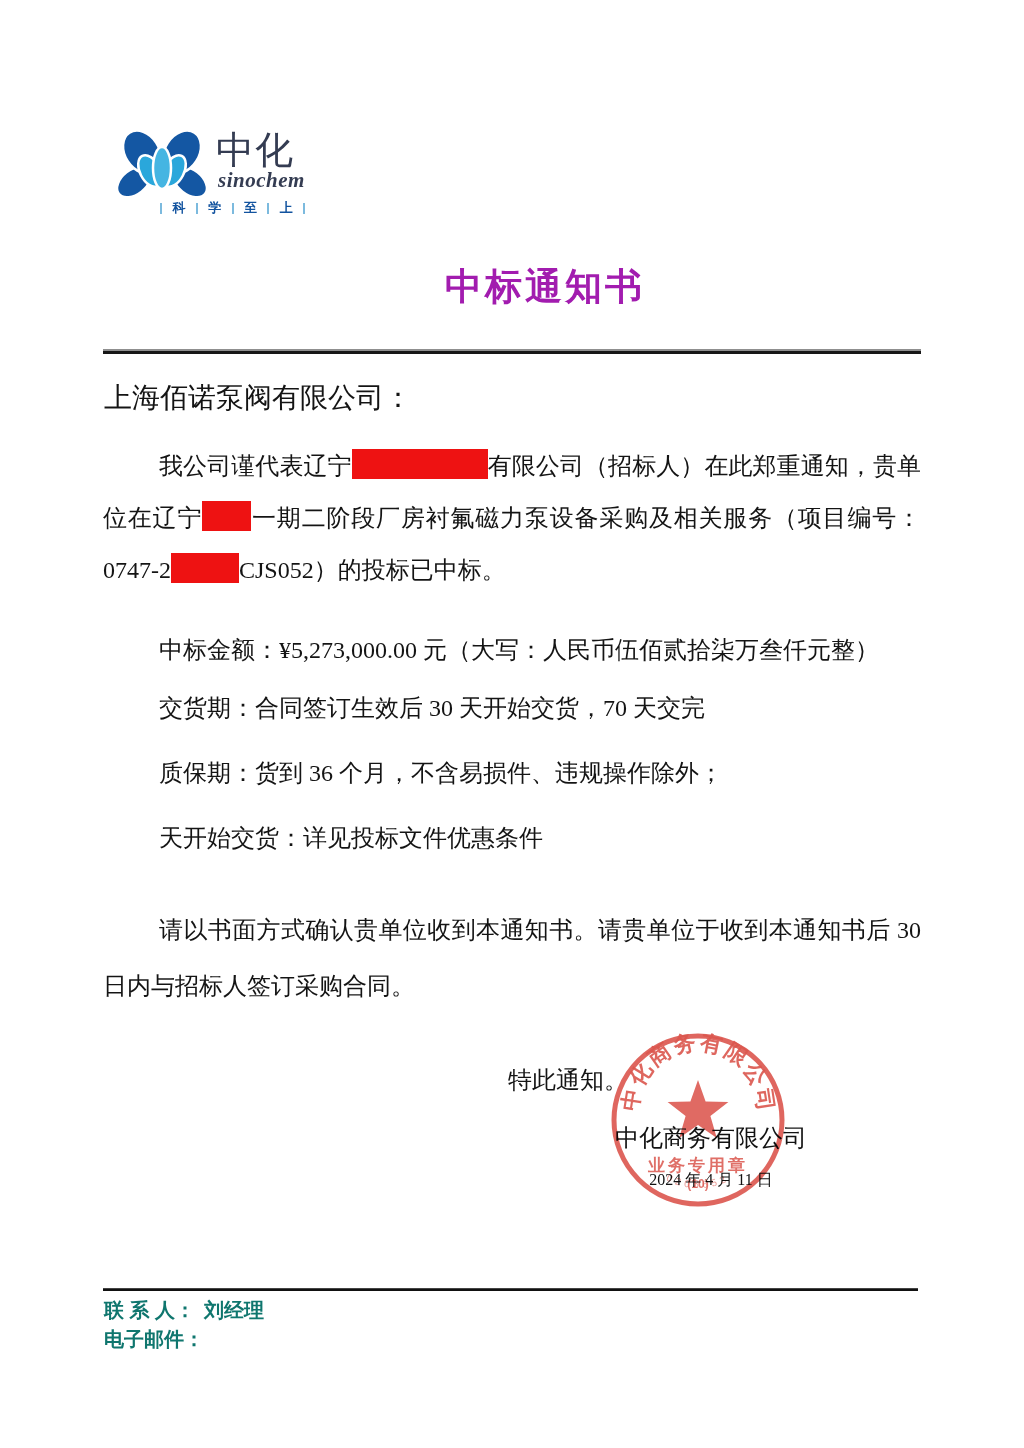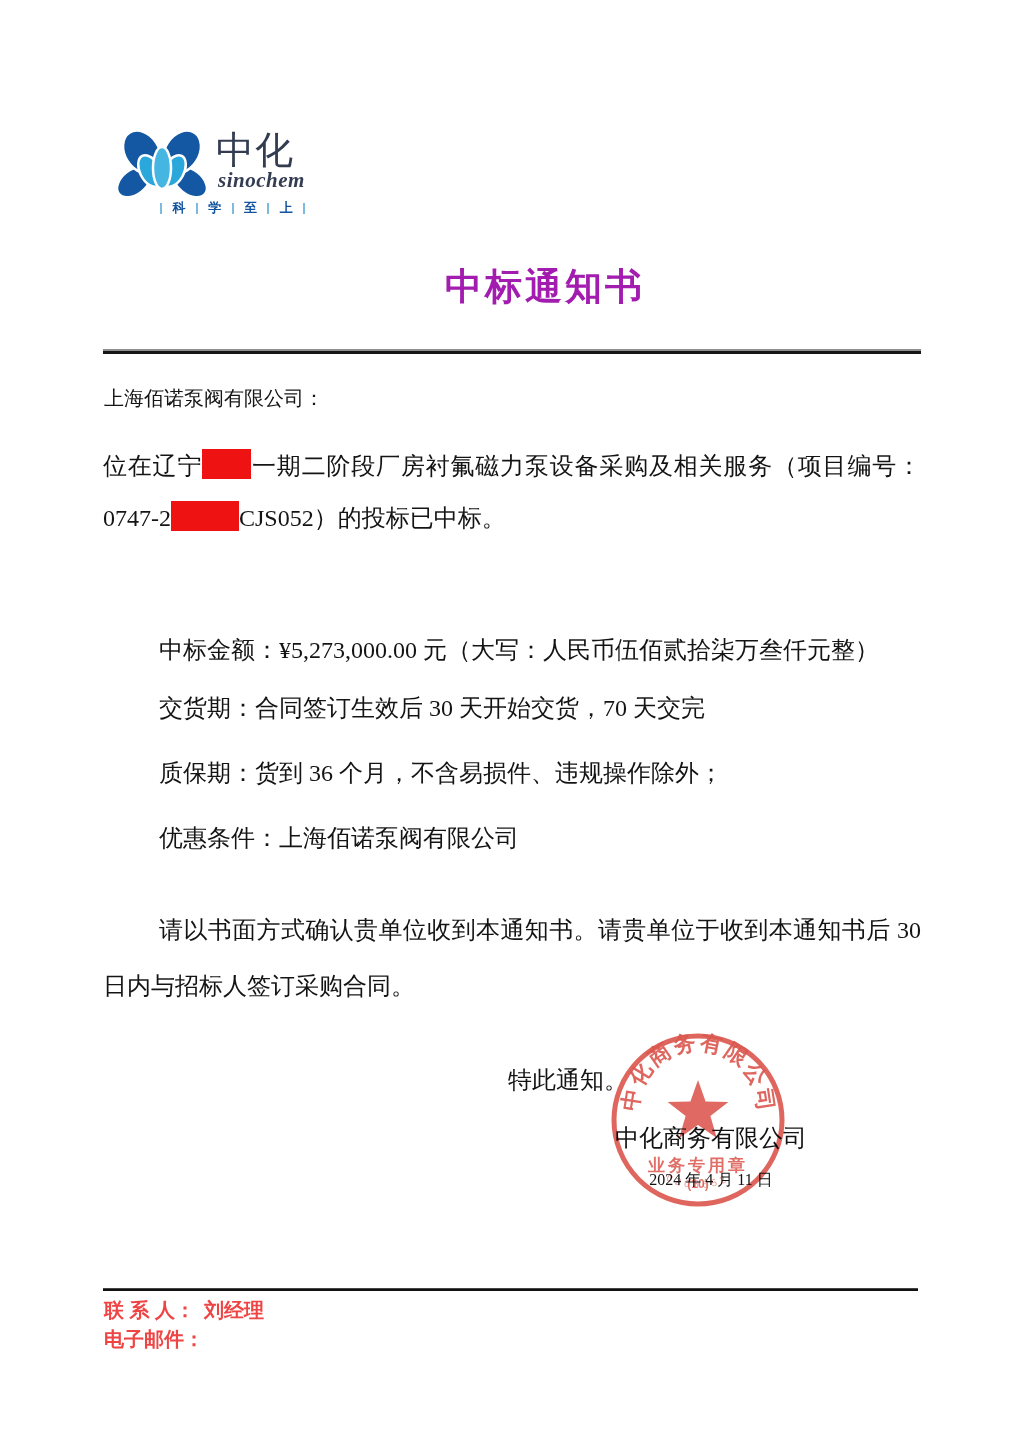--- a/index.html
+++ b/index.html
@@ -45,21 +45,21 @@
     left:103px;top:349px;width:818px;height:3px;
     background:#161616;border-top:2px solid #8f8f8f;
   }
   .rule-bottom{
     left:103px;top:1288px;width:815px;height:2px;
     background:#111;border-top:1px solid #444;border-bottom:0;
   }
 
   
   .bodytext{font-size:24px;line-height:52px;color:#141414;}
-  .recipient{left:104px;top:372px;font-size:20px;}
+  .recipient{left:104px;top:372px;font-size:28px;}
   .para{left:103px;width:818px;}
   .jline{text-align:justify;text-align-last:justify;}
   .indent{padding-left:56px;}
   .p1{top:440px;}
   .amount{top:624px;}
   .delivery{top:682px;}
   .warranty{top:747px;}
   .preferential{top:812px;}
   .confirm{top:902px;line-height:56px;}
   .closing{top:1054px;text-align:center;}
@@ -75,21 +75,21 @@
 
   
   .stamp{
     left:598px;top:1020px;width:200px;height:200px;
     mix-blend-mode:multiply;opacity:0.92;
     z-index:5;
   }
 
   
   .footer{left:104px;top:1296px;font-family:"Liberation Sans", sans-serif;
-    font-weight:700;font-size:20px;color:#ef4444;}
+    font-weight:700;font-size:20px;color:#0f766e;}
   .footer .row{display:flex;line-height:29px;}
   .footer .label{display:inline-block;min-width:100px;white-space:pre;}
 </style>
 </head>
 <body>
 
 <div class="page">
 
   <div>
     <svg class="abs logo-flower" viewBox="0 0 100 80">
@@ -120,28 +120,29 @@
     </div>
   </div>
 
   <div class="abs title">中标通知书</div>
   <div class="abs rule-top"></div>
 
   <div>
     <div class="abs recipient bodytext">上海佰诺泵阀有限公司：</div>
 
     <div class="abs para p1 bodytext">
+      <div class="jline indent"><span>我公司谨代表辽宁</span><span class="redact r1"></span><span>有限公司（招标人）在此郑重通知，贵单</span></div>
       <div class="jline"><span>位在辽宁</span><span class="redact r2"></span><span>一期二阶段厂房衬氟磁力泵设备采购及相关服务（项目编号：</span></div>
       <div><span>0747-2</span><span class="redact r3"></span><span>CJS052）的投标已中标。</span></div>
     </div>
 
     <div class="abs para amount bodytext indent">中标金额：¥5,273,000.00 元（大写：人民币伍佰贰拾柒万叁仟元整）</div>
     <div class="abs para delivery bodytext indent">交货期：合同签订生效后 30 天开始交货，70 天交完</div>
     <div class="abs para warranty bodytext indent">质保期：货到 36 个月，不含易损件、违规操作除外；</div>
-    <div class="abs para preferential bodytext indent">优惠条件：上海佰诺泵阀有限公司</div>
+    <div class="abs para preferential bodytext indent">天开始交货：详见投标文件优惠条件</div>
 
     <div class="abs para confirm bodytext">
       <div class="jline indent">请以书面方式确认贵单位收到本通知书。请贵单位于收到本通知书后 30</div>
       <div>日内与招标人签订采购合同。</div>
     </div>
 
     <div class="abs para closing bodytext indent">特此通知。</div>
   </div>
 
   <div>

